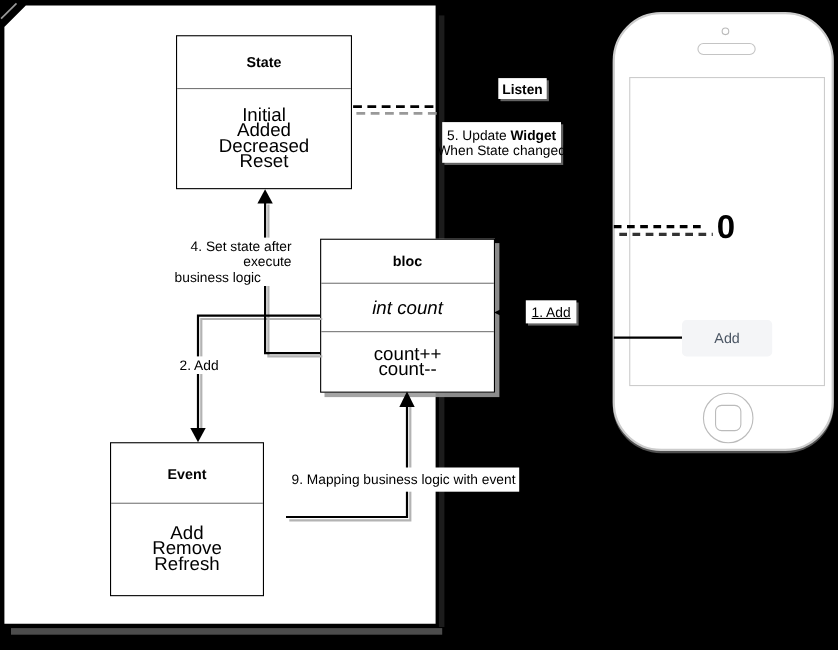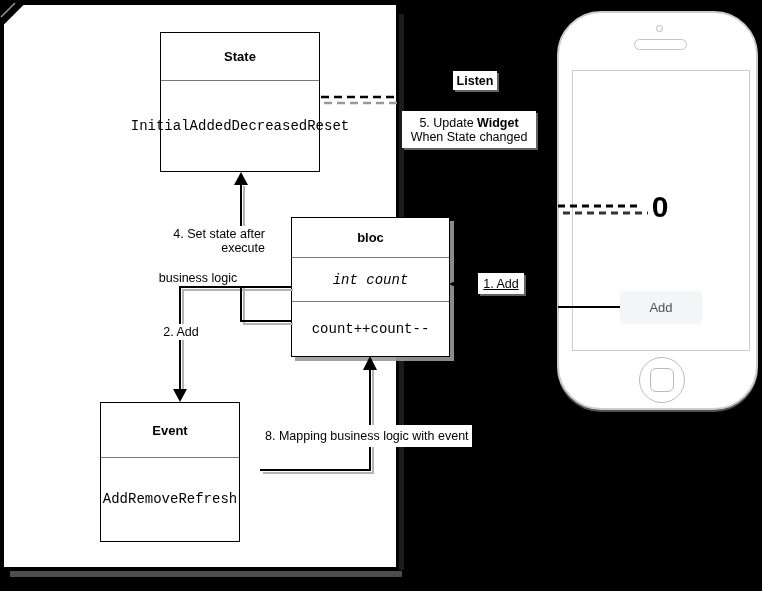--- a/index.html
+++ b/index.html
@@ -7,22 +7,22 @@
     position:relative;width:762px;height:591px;overflow:hidden;
     background:#000;font-family:"Liberation Sans",sans-serif;color:#000;
   }
   #canvas svg{position:absolute;left:0;top:0;pointer-events:none;}
   .layer{position:absolute;left:0;top:0;width:762px;height:591px;}
 
   
   .umlbox{position:absolute;background:#fff;border:1.5px solid #000;box-sizing:border-box;}
   .umlbox .title{display:flex;align-items:center;justify-content:center;
     font-weight:bold;font-size:13px;border-bottom:1px solid #777;box-sizing:border-box;}
-  .umlbox .section{display:flex;align-items:center;justify-content:center;
-    font-size:14px;line-height:14px;box-sizing:border-box;font-family:Liberation Mono, monospace;}
+  .umlbox .section{display:flex;flex-direction:column;align-items:center;justify-content:center;
+    font-size:17px;line-height:14px;box-sizing:border-box;}
   .shadowed{box-shadow:4px 4px 0 rgba(154,154,154,0.9);}
 
   
   .lbl{position:absolute;background:#fff;font-size:12.5px;line-height:14px;
     display:flex;flex-direction:column;align-items:center;justify-content:center;
     text-align:right;box-sizing:border-box;padding:1px 3px;white-space:nowrap;}
   .lbl.shadow{box-shadow:2px 2px 0 rgba(150,150,150,0.65);}
   .bold{font-weight:bold;}
 
   
@@ -114,31 +114,31 @@
     <path d="M464,284 L478,284" stroke="#000" stroke-width="2"></path>
     <polygon points="449,284 464,277 464,291" fill="#000"></polygon>
 
     <path d="M324,103 L398,103" stroke="#999" stroke-width="2.5" stroke-dasharray="8 5"></path>
     <path d="M321,97 L398,97" stroke="#000" stroke-width="2.5" stroke-dasharray="8 5"></path>
 
     <path d="M558,206 L637,206" stroke="#000" stroke-width="3" stroke-dasharray="7 5"></path>
     <path d="M563,213 L648,213" stroke="#333" stroke-width="3" stroke-dasharray="7 5"></path>
   </svg>
 
-  <div class="lbl" style="left:128px;top:226px;width:140px;white-space:normal;gap:16px;">
+  <div class="lbl" style="left:128px;top:216px;width:140px;white-space:normal;">
     <div>4. Set state after execute</div>
     <div>business logic</div>
   </div>
 
   <div class="lbl" style="left:150px;top:324px;width:62px;">2. Add</div>
 
-  <div class="lbl" style="left:262px;top:425px;height:22px;">8. Mapping business logic  with event</div>
+  <div class="lbl" style="left:262px;top:425px;height:22px;">9. Mapping business logic  with event</div>
 
   <div class="lbl bold shadow" style="left:453px;top:71px;width:44px;height:19px;">Listen</div>
 
-  <div class="lbl shadow" style="left:402px;top:111px;width:134px;height:37px;">
+  <div class="lbl shadow" style="left:402px;top:111px;width:108px;height:37px;">
     <div><span>5. Update </span><span class="bold">Widget</span></div>
     <div>When State changed</div>
   </div>
 
   <div class="lbl shadow" style="left:478px;top:273px;width:46px;height:21px;text-decoration:underline;">1. Add</div>
 
 </div>
 
 </body></html>

